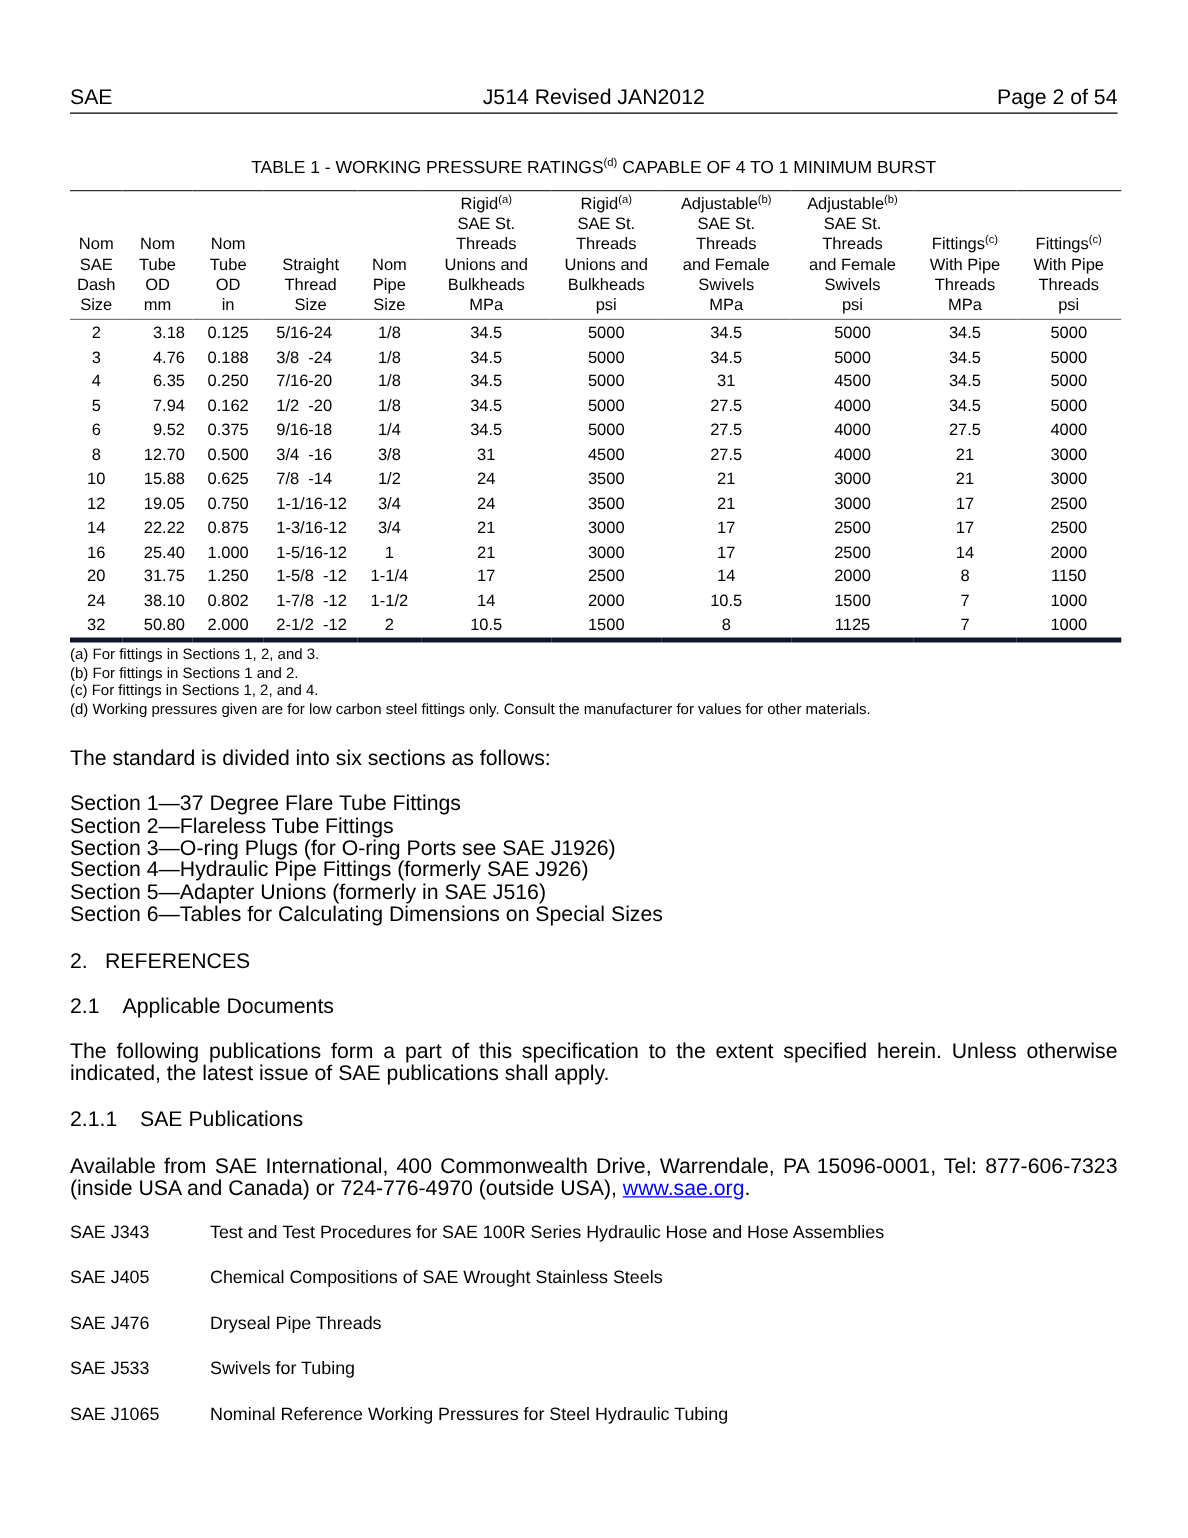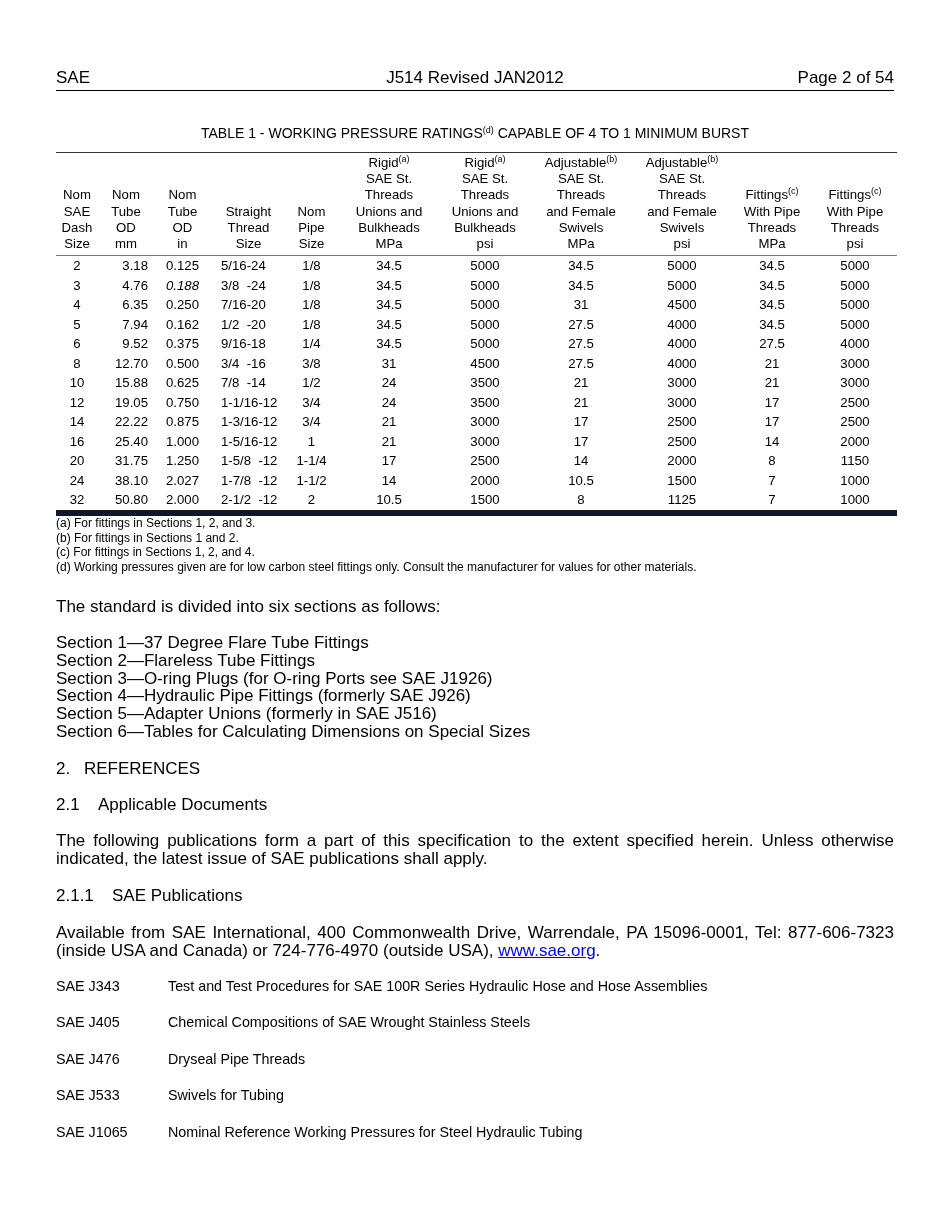--- a/index.html
+++ b/index.html
@@ -9,21 +9,21 @@
     .hdr-left { left: 0; }
     .hdr-center { left: 0; right: 0; text-align: center; }
     .hdr-right { right: 0; }
 
     .table-title { position: absolute; left: 0; width: 950px; top: 125px; text-align: center; font-size: 14px; }
     sup { font-size: 9px; vertical-align: 5px; line-height: 0; }
 
     .tbl { position: absolute; left: 56px; top: 152px; width: 841px; border-collapse: collapse; font-size: 13.2px; }
     .tbl thead tr { border-top: 1px solid #333; border-bottom: 1.5px solid #777; }
     .tbl th { font-weight: normal; text-align: center; vertical-align: bottom; line-height: 16.2px; padding: 2px 0 3px 0; margin-top: 21px; }
-    .tbl tbody tr:last-child { border-bottom: 6px solid #0f172a; }
+    .tbl tbody tr:last-child { border-bottom: 4px solid #0f172a; }
     .tbl td { text-align: center; height: 19.5px; padding: 0; line-height: 19.5px; }
 
     .footnotes { position: absolute; left: 56px; top: 516px; font-size: 12px; line-height: 14.5px; }
 
     .body-text { position: absolute; left: 56px; width: 838px; font-size: 17px; line-height: 18px; }
     .justify { text-align: justify; }
     .sections div { line-height: 17.8px; }
     .heading-num { display: inline-block; }
     a.link { color: #1a0dab; text-decoration: underline; color: #0000ee; }
     .ref-row { position: absolute; left: 56px; font-size: 14.3px; }
@@ -79,21 +79,21 @@
         <td style="white-space: pre;">34.5</td>
         <td style="white-space: pre;">5000</td>
         <td style="white-space: pre;">34.5</td>
         <td style="white-space: pre;">5000</td>
         <td style="white-space: pre;">34.5</td>
         <td style="white-space: pre;">5000</td>
       </tr>
       <tr>
         <td style="white-space: pre;">3</td>
         <td style="white-space: pre; text-align: right; padding-right: 6px;">4.76</td>
-        <td style="white-space: pre; font-style: italic;">0.188</td>
+        <td style="white-space: pre;">0.188</td>
         <td style="white-space: pre; text-align: left; padding-left: 10px;">3/8  -24</td>
         <td style="white-space: pre;">1/8</td>
         <td style="white-space: pre;">34.5</td>
         <td style="white-space: pre;">5000</td>
         <td style="white-space: pre;">34.5</td>
         <td style="white-space: pre;">5000</td>
         <td style="white-space: pre;">34.5</td>
         <td style="white-space: pre;">5000</td>
       </tr>
       <tr>
@@ -209,21 +209,21 @@
         <td style="white-space: pre;">17</td>
         <td style="white-space: pre;">2500</td>
         <td style="white-space: pre;">14</td>
         <td style="white-space: pre;">2000</td>
         <td style="white-space: pre;">8</td>
         <td style="white-space: pre;">1150</td>
       </tr>
       <tr>
         <td style="white-space: pre;">24</td>
         <td style="white-space: pre; text-align: right; padding-right: 6px;">38.10</td>
-        <td style="white-space: pre;">2.027</td>
+        <td style="white-space: pre;">0.802</td>
         <td style="white-space: pre; text-align: left; padding-left: 10px;">1-7/8  -12</td>
         <td style="white-space: pre;">1-1/2</td>
         <td style="white-space: pre;">14</td>
         <td style="white-space: pre;">2000</td>
         <td style="white-space: pre;">10.5</td>
         <td style="white-space: pre;">1500</td>
         <td style="white-space: pre;">7</td>
         <td style="white-space: pre;">1000</td>
       </tr>
       <tr>

